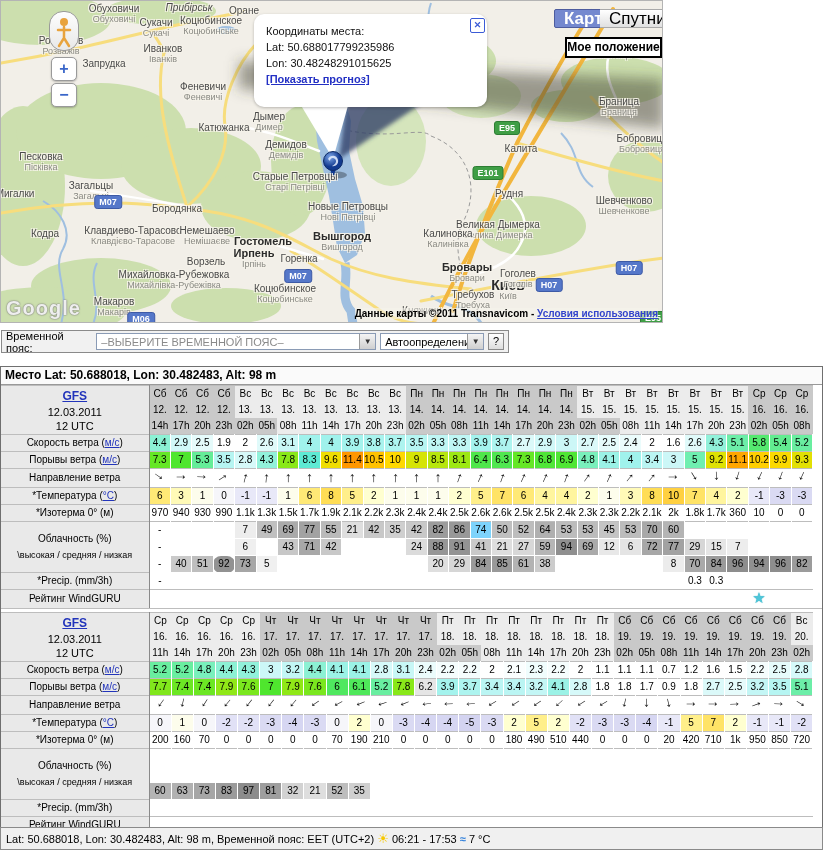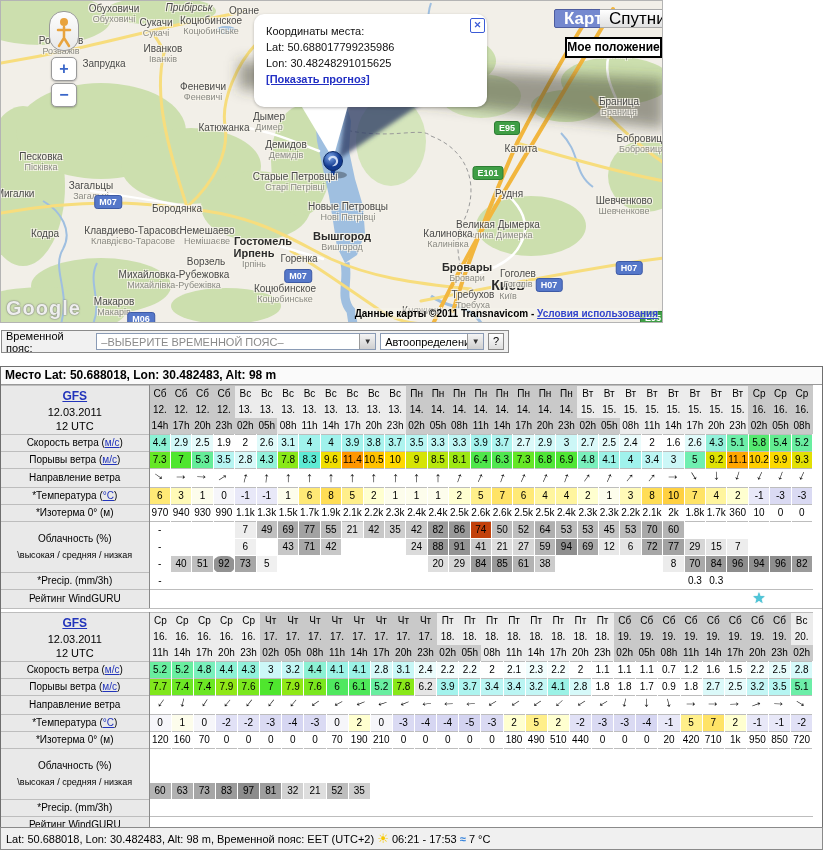--- a/index.html
+++ b/index.html
@@ -763,21 +763,21 @@
               <td class="cld" style="background: rgb(192, 192, 192);">49</td>
               <td class="cld" style="background: rgb(170, 170, 170);">69</td>
               <td class="cld" style="background: rgb(162, 162, 162);">77</td>
               <td class="cld" style="background: rgb(186, 186, 186);">55</td>
               <td class="cld" style="background: rgb(222, 222, 222);">21</td>
               <td class="cld" style="background: rgb(200, 200, 200);">42</td>
               <td class="cld" style="background: rgb(207, 207, 207);">35</td>
               <td class="cld" style="background: rgb(200, 200, 200);">42</td>
               <td class="cld" style="background: rgb(156, 156, 156);">82</td>
               <td class="cld" style="background: rgb(152, 152, 152);">86</td>
-              <td class="cld" style="background: #c2410c;">74</td>
+              <td class="cld" style="background: #7dd3fc;">74</td>
               <td class="cld" style="background: rgb(191, 191, 191);">50</td>
               <td class="cld" style="background: rgb(189, 189, 189);">52</td>
               <td class="cld" style="background: rgb(176, 176, 176);">64</td>
               <td class="cld" style="background: rgb(188, 188, 188);">53</td>
               <td class="cld" style="background: rgb(188, 188, 188);">53</td>
               <td class="cld" style="background: rgb(196, 196, 196);">45</td>
               <td class="cld" style="background: rgb(188, 188, 188);">53</td>
               <td class="cld" style="background: rgb(169, 169, 169);">70</td>
               <td class="cld" style="background: rgb(180, 180, 180);">60</td>
               <td class="cld"></td>
@@ -1241,21 +1241,21 @@
               <td class="wc" style="background: rgb(232, 232, 248);">-1</td>
               <td class="wc" style="background: rgb(255, 239, 138);">5</td>
               <td class="wc" style="background: rgb(255, 227, 102);">7</td>
               <td class="wc" style="background: rgb(255, 255, 208);">2</td>
               <td class="wc" style="background: rgb(232, 232, 248);">-1</td>
               <td class="wc" style="background: rgb(232, 232, 248);">-1</td>
               <td class="wc" style="background: rgb(225, 225, 246);">-2</td>
             </tr>
             <tr class="sep">
               <td class="lbl"><span>*Изотерма 0° (м)</span></td>
-              <td>120</td>
+              <td>200</td>
               <td>160</td>
               <td>70</td>
               <td>0</td>
               <td>0</td>
               <td>0</td>
               <td>0</td>
               <td>0</td>
               <td>70</td>
               <td>190</td>
               <td>210</td>

